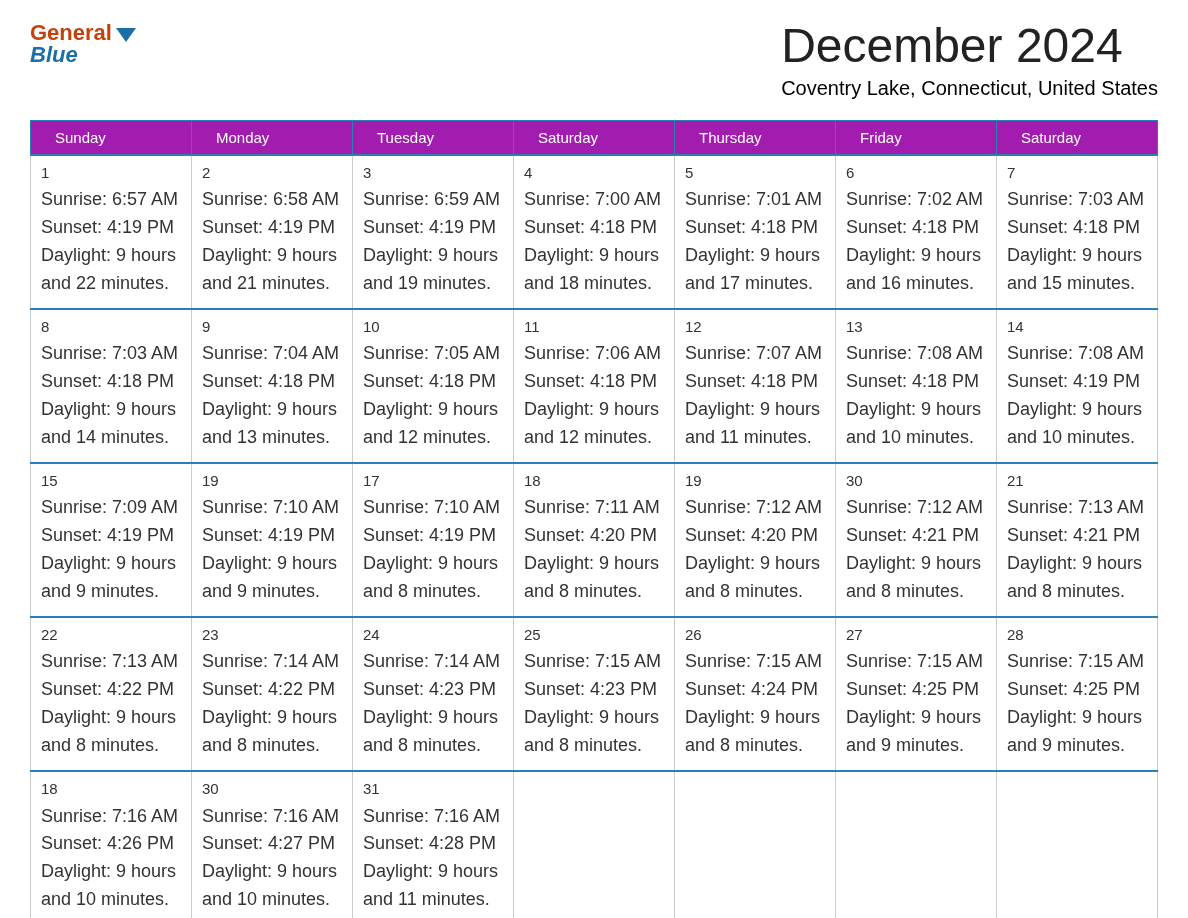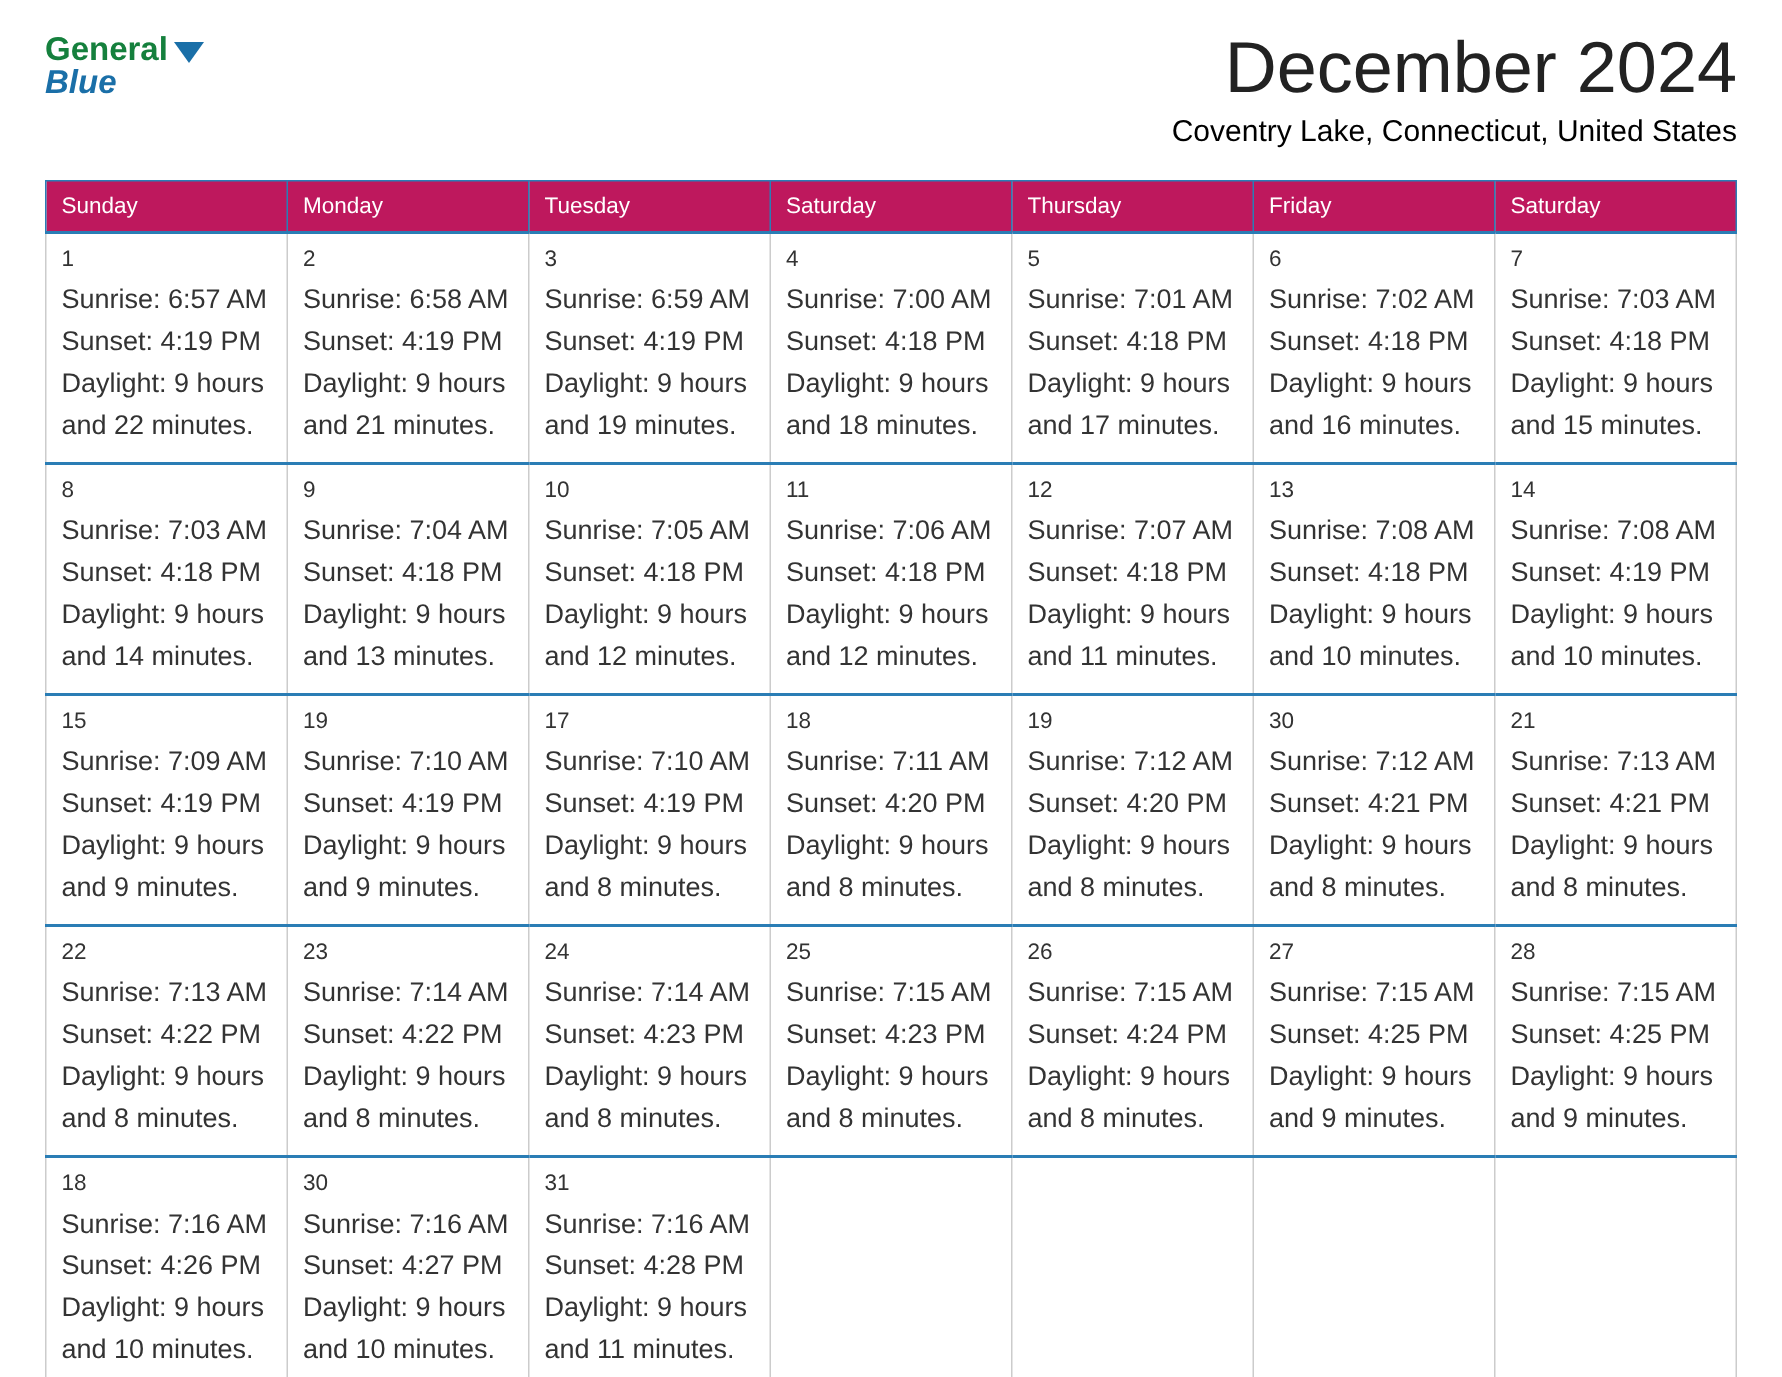--- a/index.html
+++ b/index.html
@@ -16,21 +16,21 @@
       margin-bottom: 20px;
     }
     .logo {
       display: flex;
       flex-direction: column;
       align-items: flex-start;
     }
     .logo-general {
       font-size: 22px;
       font-weight: bold;
-      color: #15803d;
+      color: #c2410c;
       display: flex;
       align-items: center;
       gap: 2px;
     }
     .logo-arrow {
       width: 0;
       height: 0;
       border-left: 10px solid transparent;
       border-right: 10px solid transparent;
       border-top: 14px solid #1a6fa8;
@@ -39,42 +39,42 @@
       margin-top: 4px;
     }
     .logo-blue {
       font-size: 22px;
       font-weight: bold;
       color: #1a6fa8;
       margin-top: -4px;
       font-style: italic;
     }
     .title-section {
-      text-align: right;
+      text-align: left;
     }
     .month-title {
       font-size: 48px;
       font-weight: normal;
       color: #222;
       line-height: 1.1;
     }
     .location {
       font-size: 20px;
       color: #000000;
       margin-top: 4px;
     }
     table {
       width: 100%;
       border-collapse: collapse;
       table-layout: fixed;
     }
     th {
-      background-color: #be185d;
+      background-color: #a21caf;
       color: #fff;
-      padding: 8px 10px;
+      padding: 8px 24px;
       text-align: left;
       font-size: 15px;
       font-weight: normal;
       border: 1px solid #2a7db5;
     }
     td {
       vertical-align: top;
       padding: 6px 10px 10px 10px;
       border: 1px solid #ccc;
       border-top: 2px solid #2a7db5;

